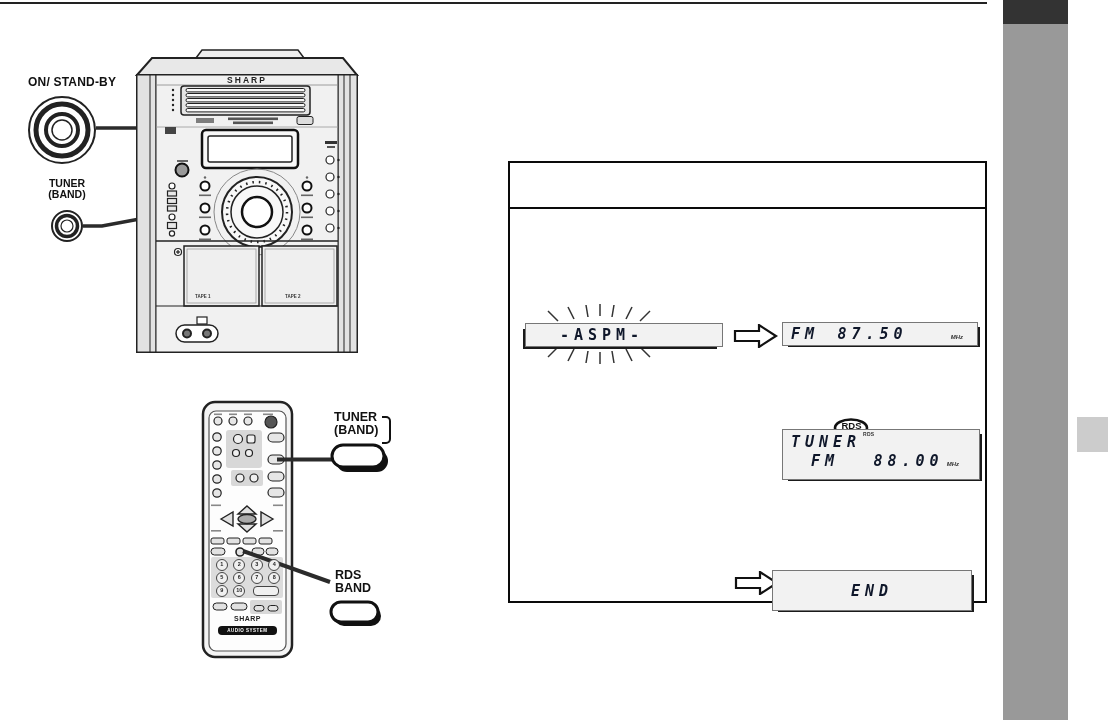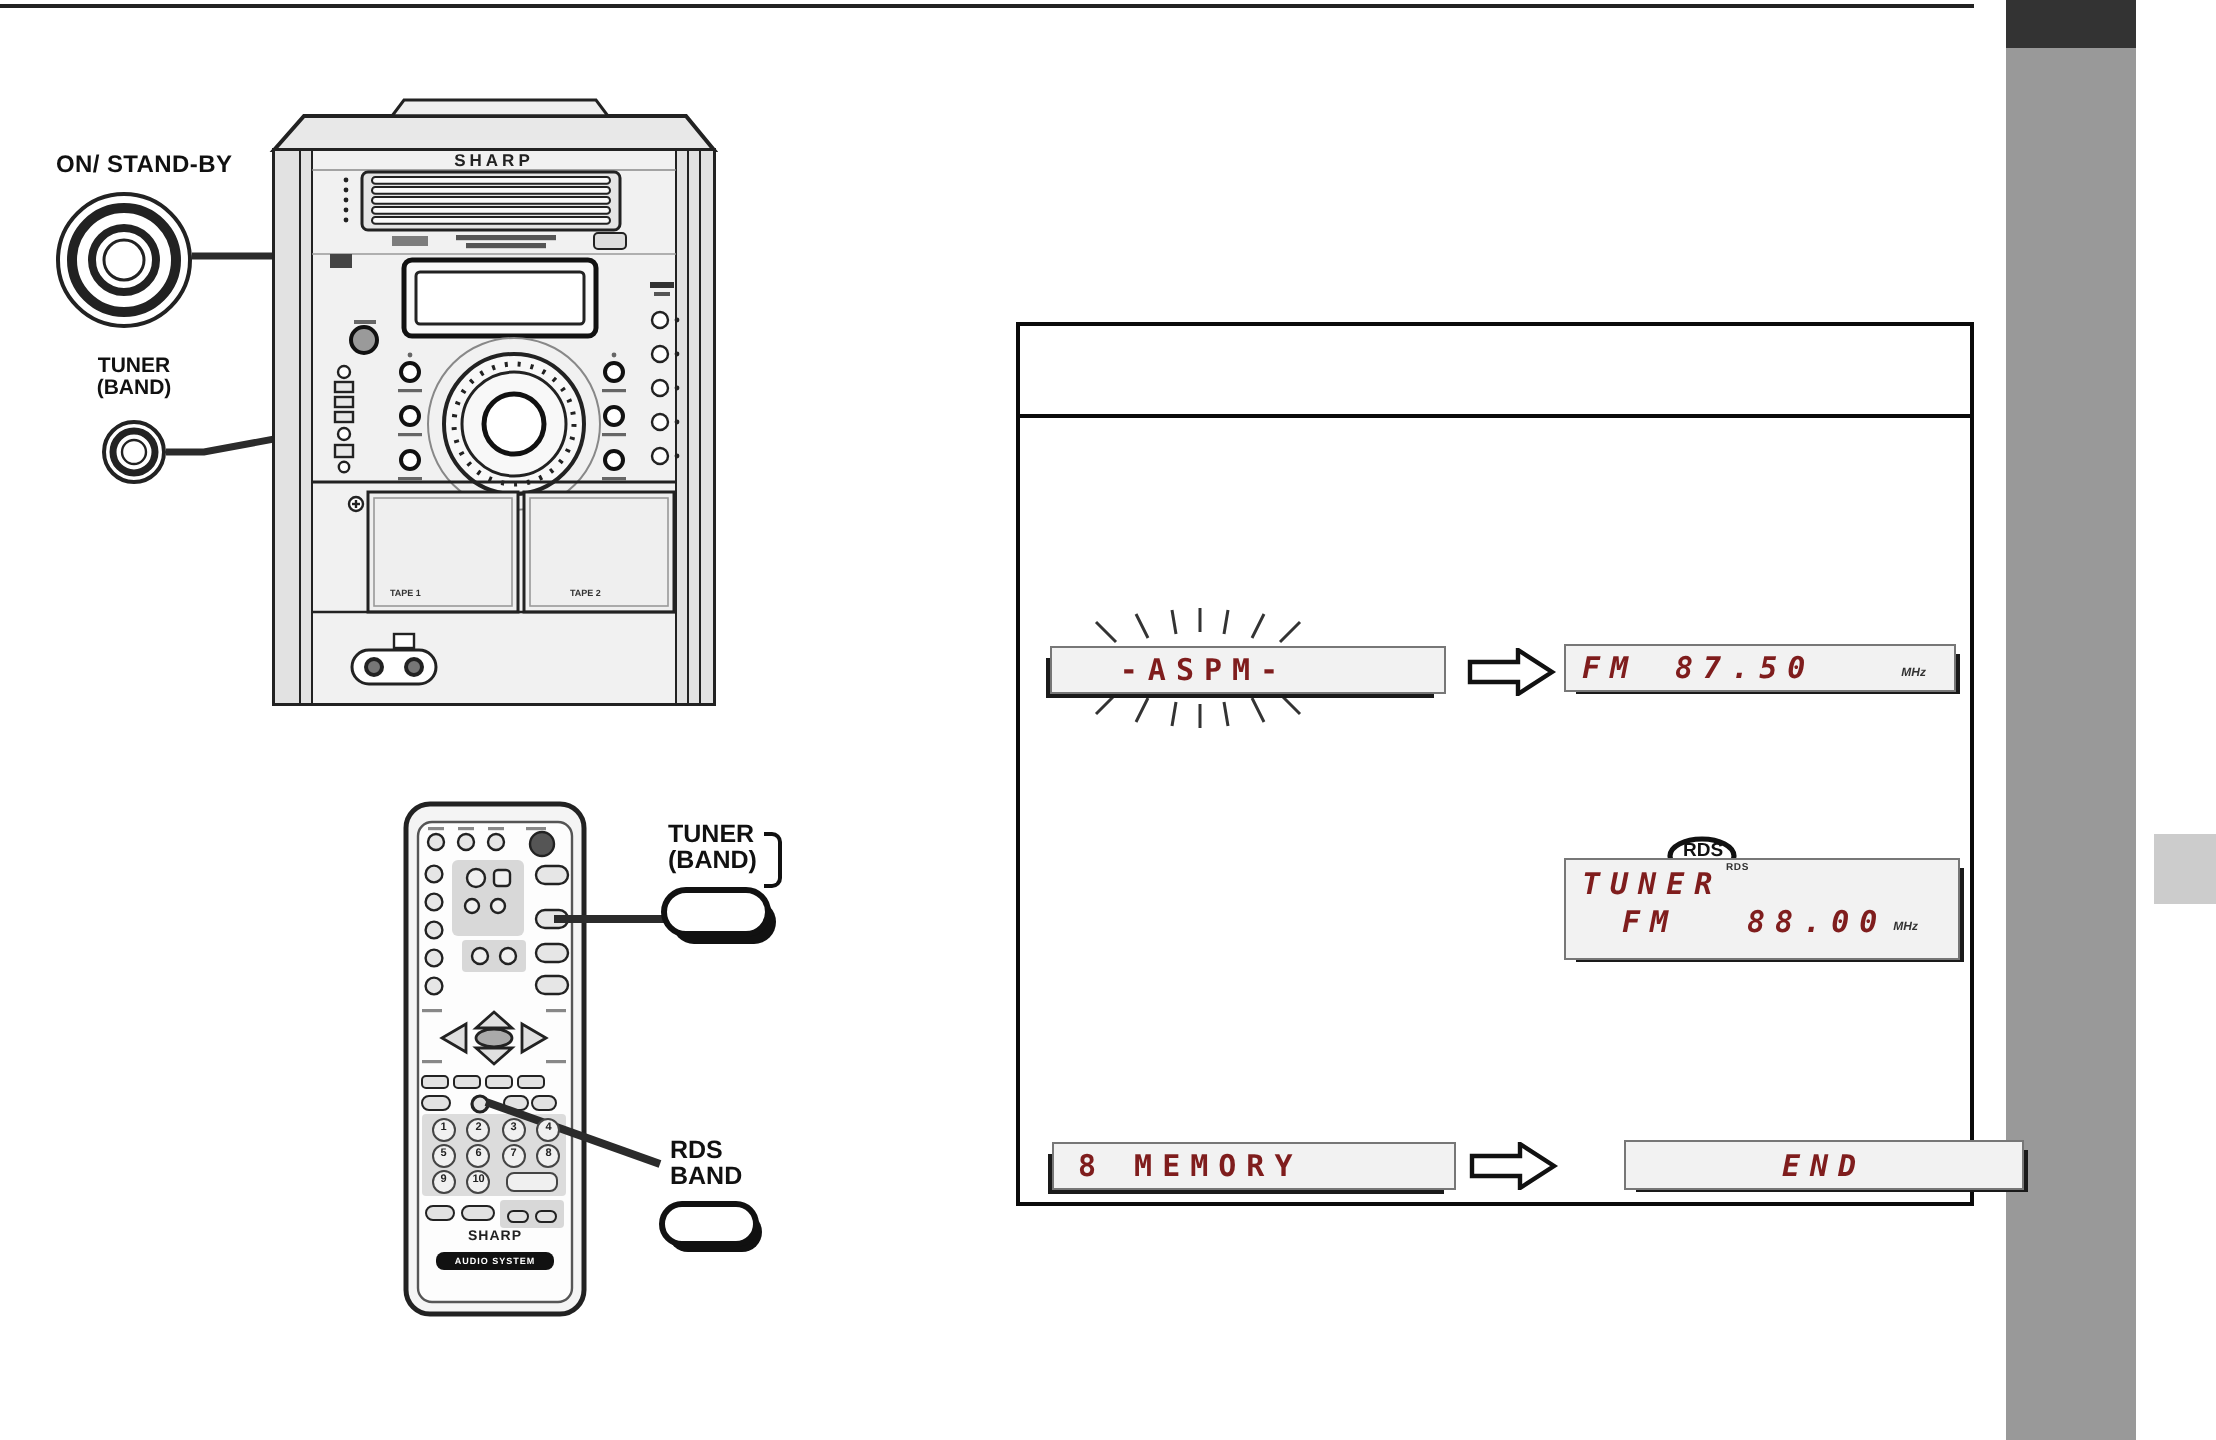--- a/index.html
+++ b/index.html
@@ -39,31 +39,31 @@
        font-size:5.5px;font-weight:bold;color:#222;text-align:center;line-height:9px;}
   .key-pill{width:24px;height:8px;border:1px solid #444;border-radius:4px;background:#f0f0f0;grid-column:span 2;}
   
   .ibox{left:508px;top:161px;width:475px;height:438px;border:2px solid #0a0a0a;background:transparent;}
   .ibox-divider{left:508px;top:207px;width:479px;height:2px;background:#0a0a0a;}
   
   .panel{background:#f2f2f2;border:1px solid #777;display:flex;align-items:center;}
   .shadow-l{box-shadow:-4px 4px 0 -2px #1a1a1a;}
   .shadow-r{box-shadow:4px 3px 0 -2px #1a1a1a;font-style:italic;}
   .seg{font-family:"DejaVu Sans Mono",monospace;font-weight:700;font-size:15px;
-       letter-spacing:5px;color:#7f1d1d;white-space:pre;}
+       letter-spacing:5px;color:#0f172a;white-space:pre;}
   .mhz{font-size:6px;font-weight:bold;color:#333;letter-spacing:0;align-self:flex-end;
        margin:0 0 3px 3px;font-family:"Liberation Sans",sans-serif;}
   .p-aspm{left:525px;top:323px;width:198px;height:24px;justify-content:center;padding-right:44px;box-sizing:border-box;}
   .p-fm{left:782px;top:322px;width:196px;height:24px;justify-content:space-between;
         padding:0 14px 0 8px;box-sizing:border-box;}
   .p-tuner{left:782px;top:429px;width:198px;height:51px;display:block;box-sizing:border-box;}
   .p-tuner .l1{padding:4px 0 0 8px;line-height:16px;}
   .p-tuner .l2{display:flex;justify-content:space-between;padding:2px 20px 0 28px;align-items:center;}
   .p-mem{left:526px;top:571px;width:202px;height:24px;padding-left:12px;box-sizing:border-box;}
-  .p-end{left:812px;top:570px;width:200px;height:25px;justify-content:center;box-sizing:border-box;}
+  .p-end{left:772px;top:570px;width:200px;height:41px;justify-content:center;box-sizing:border-box;}
   .rds-ind{left:863px;top:431px;font-size:5px;font-weight:bold;color:#333;letter-spacing:.3px;}
   .balloon-txt{left:836px;top:420px;width:31px;text-align:center;font-size:9.5px;font-weight:bold;color:#111;}
 </style>
 </head>
 <body>
 
 <div class="page">
 
   <div class="abs top-rule"></div>
   <div class="abs sb-dark"></div>
@@ -388,23 +388,20 @@
     <div class="l2">
       <span class="seg">FM</span>
       <span style="display:flex;align-items:flex-start;">
         <span class="seg">88.00</span>
         <span class="mhz">MHz</span>
       </span>
     </div>
   </div>
   <div class="abs txt-layer rds-ind">RDS</div>
 
-  <div class="abs txt-layer panel shadow-l p-mem">
-    <span class="seg">8 MEMORY</span>
-  </div>
 
   <svg class="abs txt-layer" style="left:734px;top:571px;" width="46" height="24">
     <polygon points="2,7 26,7 26,1 43,12 26,23 26,17 2,17" fill="#fff" stroke="#111" stroke-width="2.2"></polygon>
   </svg>
 
   <div class="abs txt-layer panel shadow-r p-end">
     <span class="seg">END</span>
   </div>
 
 </div>

